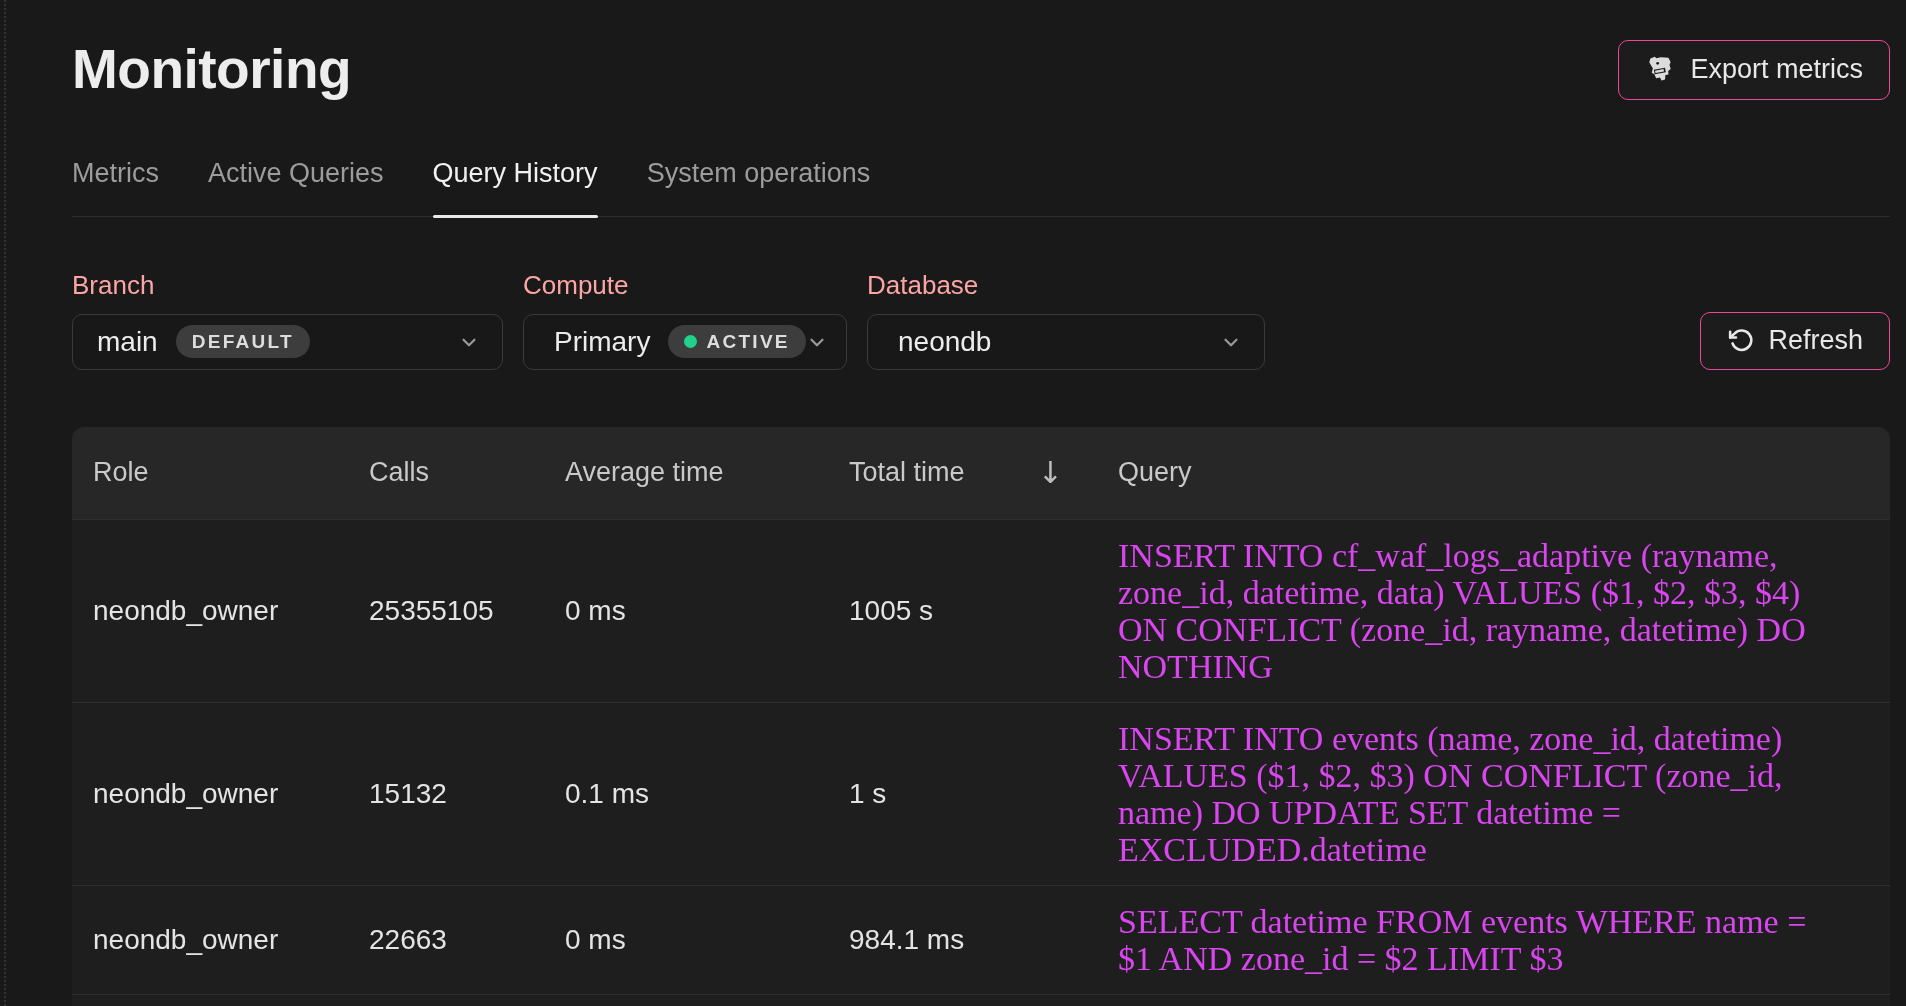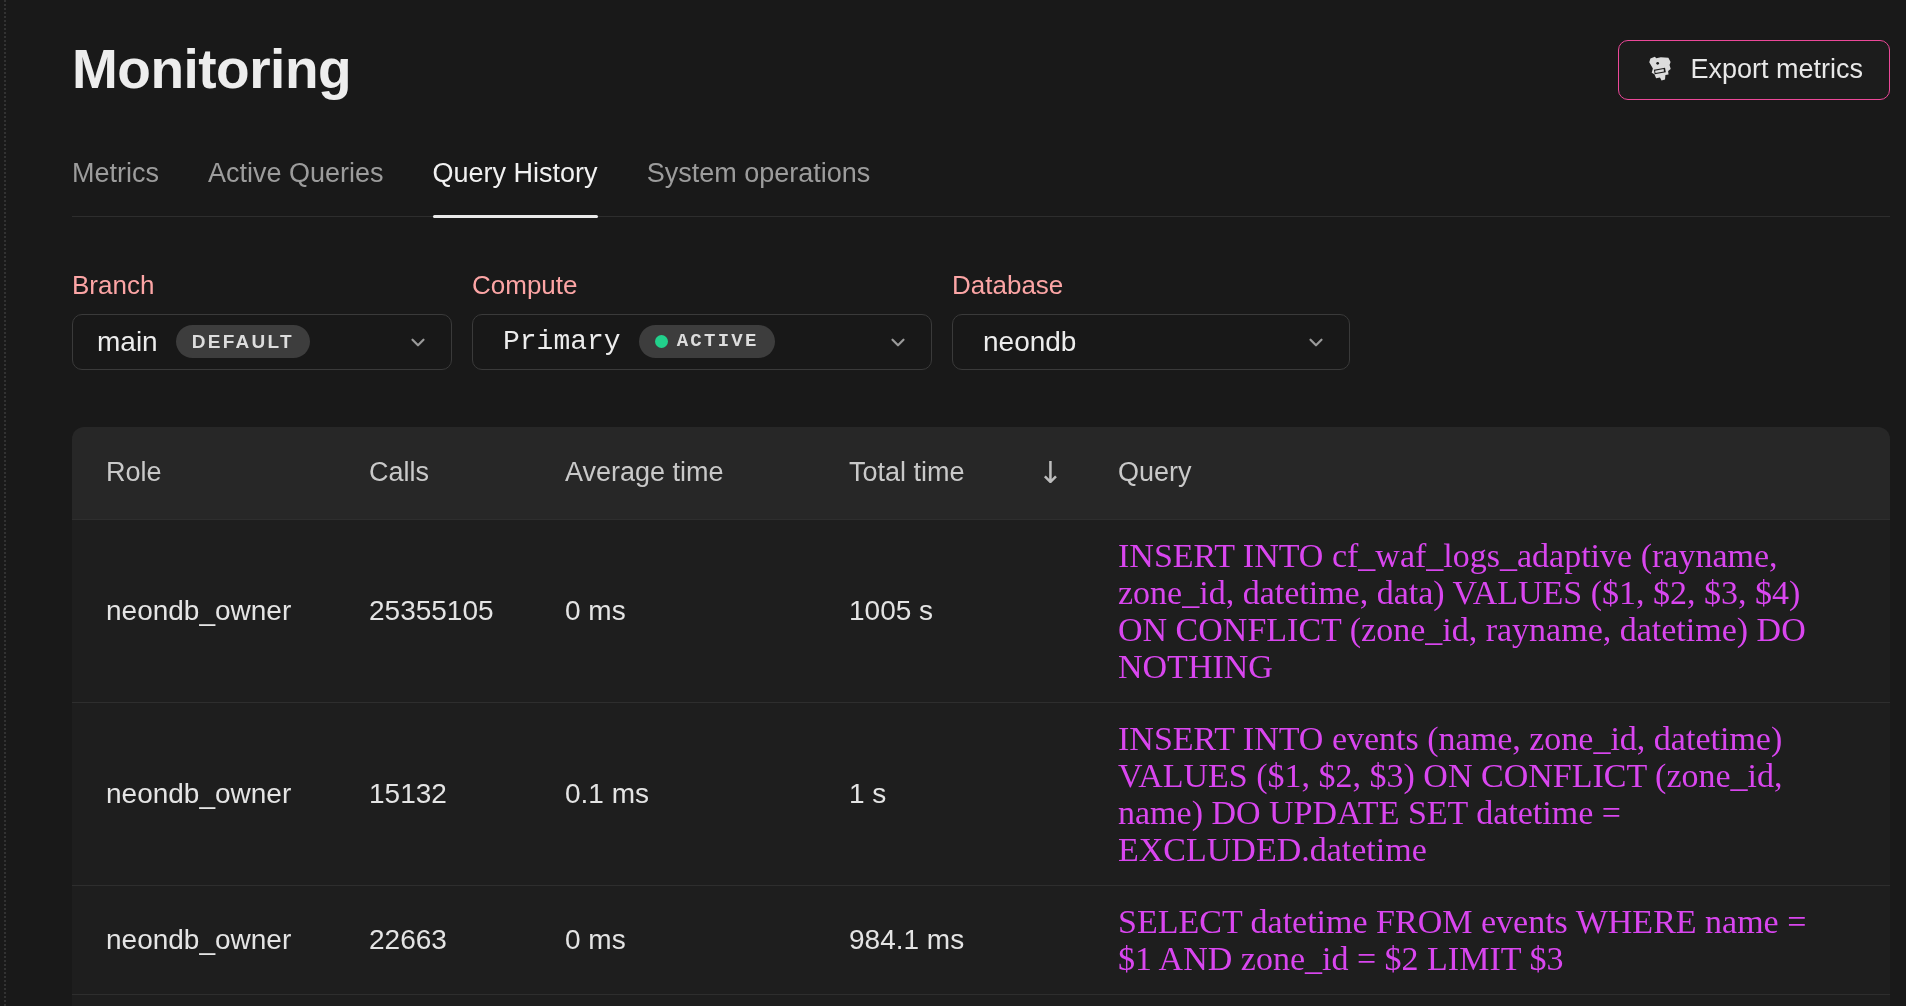--- a/index.html
+++ b/index.html
@@ -57,22 +57,22 @@
 
   
   .filters { display: flex; gap: 20px; margin-top: 53px; align-items: flex-end; }
   .filter-group { display: flex; flex-direction: column; }
   .filter-label { font-size: 26px; color: #fca5a5; margin-bottom: 13px; }
   .dropdown {
     height: 56px; border: 1px solid #3a3a3a; border-radius: 10px;
     background: #181818; display: flex; align-items: center;
     padding: 0 22px 0 30px; cursor: pointer;
   }
-  .dd-branch { width: 380px; padding-left: 24px; }
-  .dd-compute { width: 460px; font-family: Liberation Mono, monospace; }
+  .dd-branch { width: 431px; padding-left: 24px; }
+  .dd-compute { width: 324px; }
   .dd-database { width: 398px; }
   .dd-value { font-size: 28px; color: #ececec; }
   .badge {
     margin-left: 18px; background: #3d3d3d; border-radius: 999px;
     padding: 7px 16px; font-size: 19px; font-weight: 700;
     letter-spacing: 0.12em; color: #dddddd; display: inline-flex;
     align-items: center; gap: 9px; line-height: 1;
   }
   .badge .dot { width: 13px; height: 13px; border-radius: 50%; display: inline-block; }
   .chev { margin-left: auto; display: inline-flex; color: #9a9a9a; }
@@ -89,21 +89,21 @@
     display: grid;
     grid-template-columns: 297px 196px 284px 269px 1fr;
   }
   .thead {
     background: #272727; height: 92px; align-items: center;
   }
   .th {
     font-size: 27px; font-weight: 500; color: #c9c9c9;
     display: flex; align-items: center;
   }
-  .th:first-child, .td:first-child { padding-left: 34px; }
+  .th:first-child, .td:first-child { padding-left: 21px; }
   .sort-arrow {
     margin-left: auto; margin-right: 55px; color: #bdbdbd; font-size: 30px;
     font-family: "DejaVu Sans", sans-serif; line-height: 1;
   }
   .tbody { background: #1e1e1e; }
   .trow { border-top: 1px solid #2e2e2e; }
   .td {
     font-size: 28px; color: #e4e4e4;
     display: flex; align-items: center;
   }
@@ -180,20 +180,29 @@
         <span class="chev">
           <svg viewBox="0 0 24 24" width="22" height="22" fill="none" stroke="currentColor" stroke-width="2.4" stroke-linecap="round" stroke-linejoin="round">
               <path d="M6 9.5 12 15.5 18 9.5"></path>
             </svg>
         </span>
       </div>
     </div>
 
     <div class="spacer"></div>
 
+    <button class="btn btn-refresh">
+      <span class="ic">
+        <svg viewBox="0 0 24 24" width="27" height="27" fill="none" stroke="#e8e8e8" stroke-width="2.3" stroke-linecap="round" stroke-linejoin="round">
+          <path d="M2.8 4.2v5.2H8"></path>
+          <path d="M4.9 14.6a8.6 8.6 0 1 0 2-8.9L2.8 9.4"></path>
+        </svg>
+      </span>
+      <span>Refresh</span>
+    </button>
   </div>
 
   <div class="qtable">
     <div class="thead">
       <div class="th">Role</div>
       <div class="th">Calls</div>
       <div class="th">Average time</div>
       <div class="th">
         <span>Total time</span>
         <span class="sort-arrow">↓</span>

